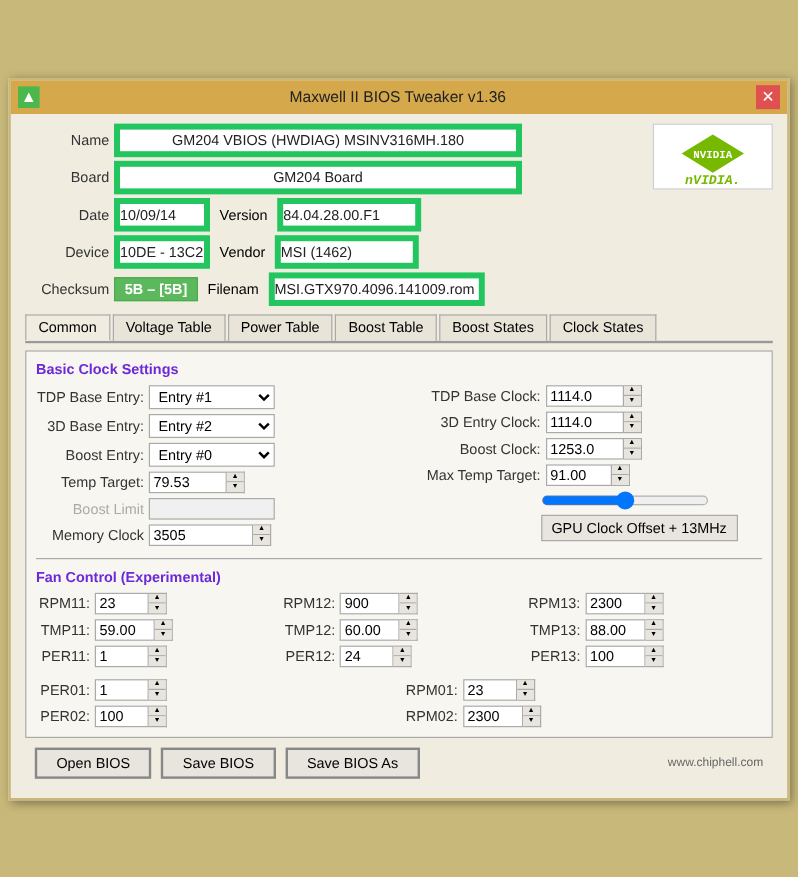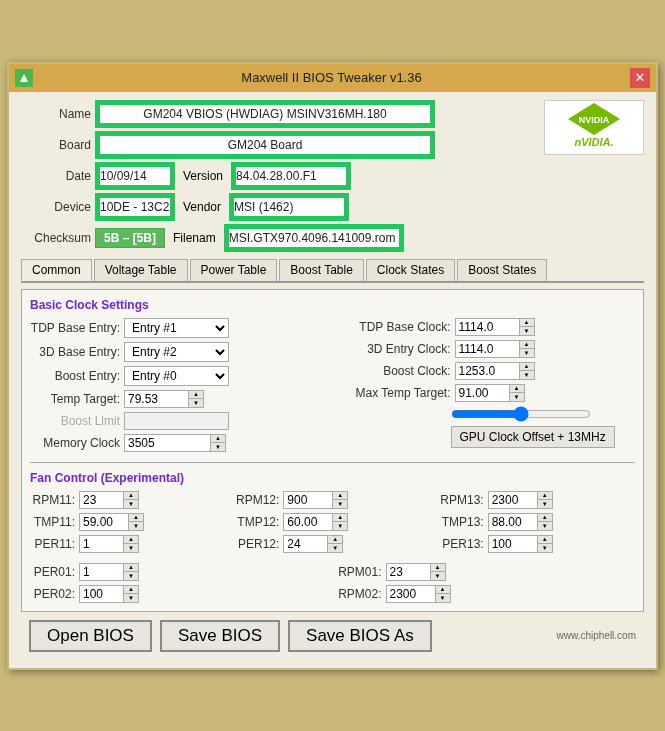--- a/index.html
+++ b/index.html
@@ -84,22 +84,23 @@
       font-weight: bold;
       font-size: 12px;
     }
     .nvidia-box {
       background: white;
       border: 1px solid #ccc;
       width: 100px;
       height: 55px;
       display: flex;
       align-items: center;
-      justify-content: flex-start;
+      justify-content: flex-end;
       flex-direction: column;
+      font-family: Liberation Mono, monospace;
     }
     .nvidia-logo {
       display: flex;
       flex-direction: column;
       align-items: center;
     }
     
     .tabs {
       display: flex;
       border-bottom: 2px solid #999;
@@ -219,21 +220,21 @@
       display: flex;
       gap: 8px;
       padding: 8px 8px 8px 8px;
       align-items: center;
     }
     .toolbar-btn {
       border: 2px solid #888;
       background: #e8e5de;
       padding: 4px 16px;
       cursor: pointer;
-      font-size: 17px;
+      font-size: 12px;
     }
     .watermark {
       flex: 1;
       text-align: right;
       color: #666;
       font-size: 10px;
     }
     .divider {
       border-top: 1px solid #aaa;
       margin: 4px 0;
@@ -301,22 +302,22 @@
           <span style="color:#76b900; font-size:11px; font-weight:bold; font-style:italic;">nVIDIA.</span>
         </div>
       </div>
     </div>
 
     <div class="tabs">
       <div class="tab active">Common</div>
       <div class="tab">Voltage Table</div>
       <div class="tab">Power Table</div>
       <div class="tab">Boost Table</div>
+      <div class="tab">Boost States</div>
       <div class="tab">Clock States</div>
-      <div class="tab">Boost States</div>
     </div>
 
     <div class="panel">
 
       <div class="section-title">Basic Clock Settings</div>
 
       <div style="display:grid; grid-template-columns:1fr 1fr; gap:4px 16px; margin-bottom:6px;">
 
         <div>
 

